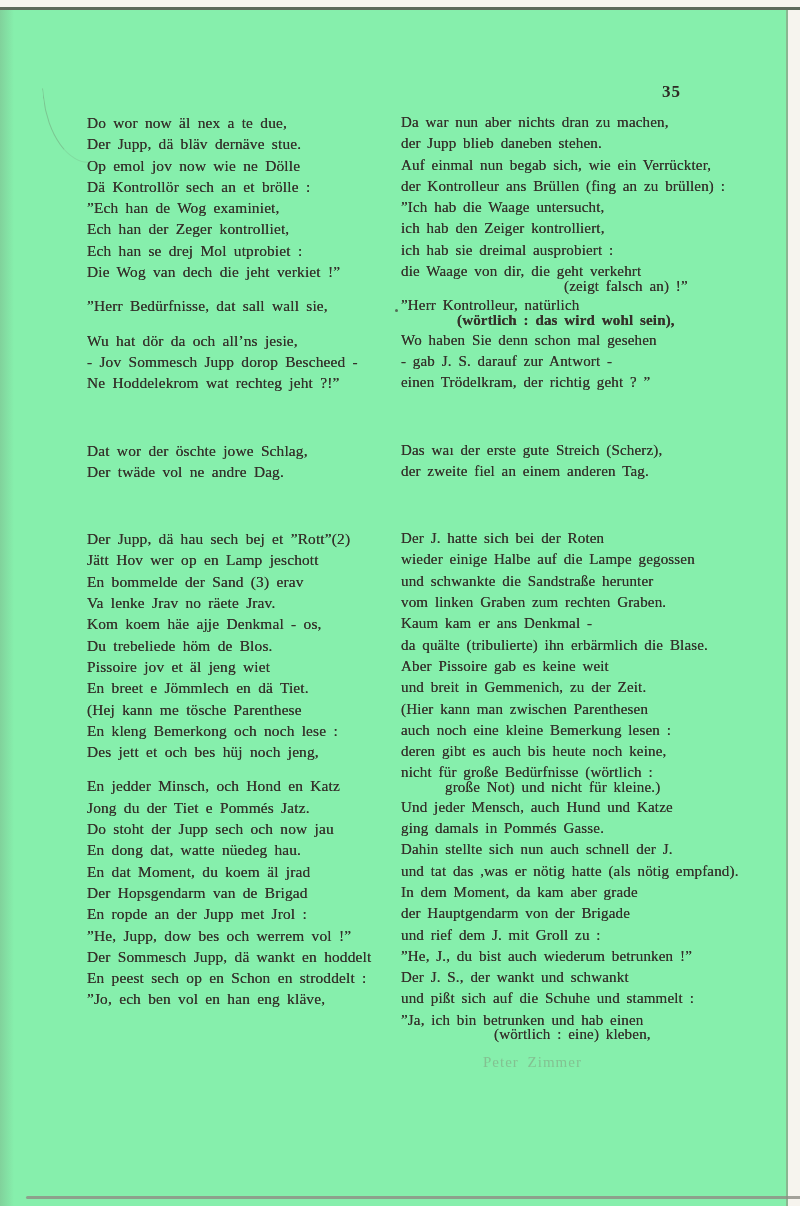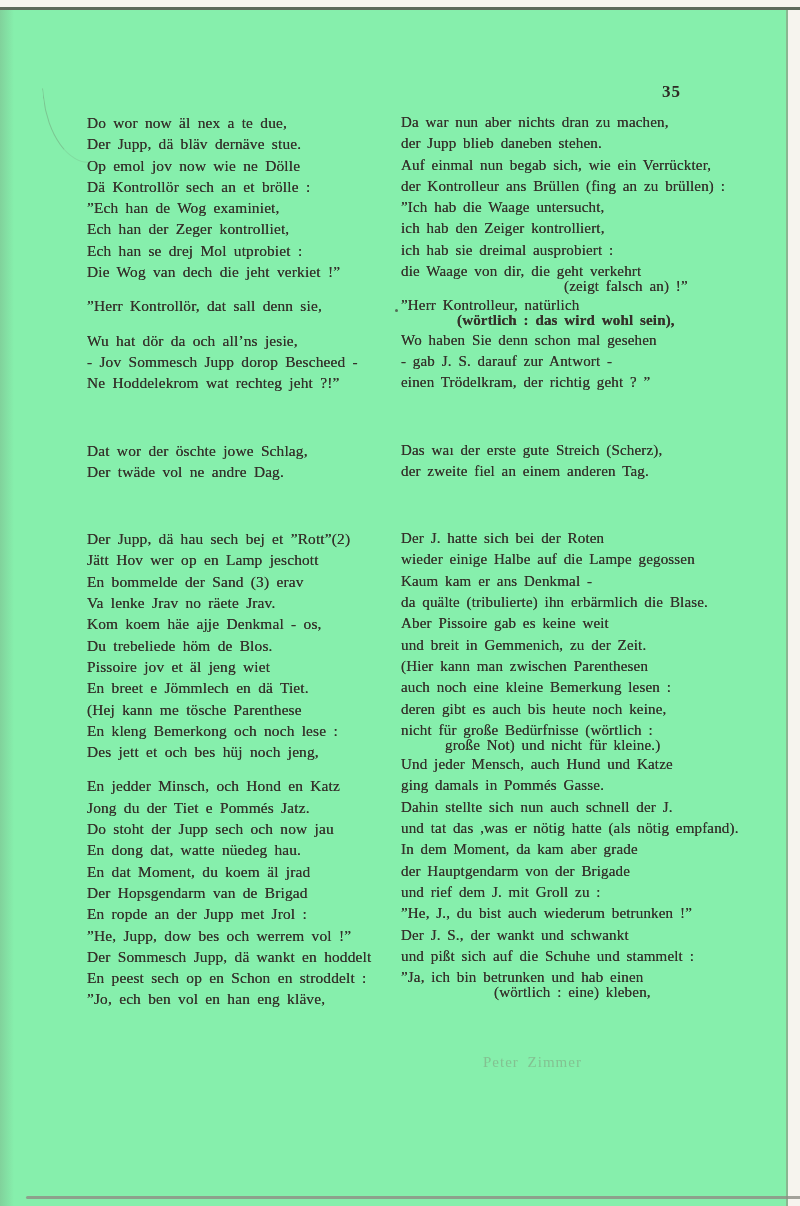--- a/index.html
+++ b/index.html
@@ -75,21 +75,21 @@
   <div class="col col-left">
       <div class="row">Do wor now äl nex a te due,</div>
       <div class="row">Der Jupp, dä bläv dernäve stue.</div>
       <div class="row">Op emol jov now wie ne Dölle</div>
       <div class="row">Dä Kontrollör sech an et brölle :</div>
       <div class="row">”Ech han de Wog examiniet,</div>
       <div class="row">Ech han der Zeger kontrolliet,</div>
       <div class="row">Ech han se drej Mol utprobiet :</div>
       <div class="row">Die Wog van dech die jeht verkiet !”</div>
       <div class="row c"></div>
-      <div class="row">”Herr Kontrollör, dat sall denn sie,</div>
+      <div class="row">”Herr Bedürfnisse, dat sall wall sie,</div>
       <div class="row c"></div>
       <div class="row">Wu hat dör da och all’ns jesie,</div>
       <div class="row">- Jov Sommesch Jupp dorop Bescheed -</div>
       <div class="row">Ne Hoddelekrom wat rechteg jeht ?!”</div>
       <div class="row g" style="height: 46px;"></div>
       <div class="row">Dat wor der öschte jowe Schlag,</div>
       <div class="row">Der twäde vol ne andre Dag.</div>
       <div class="row g" style="height: 46px;"></div>
       <div class="row">Der Jupp, dä hau sech bej et ”Rott”(2)</div>
       <div class="row">Jätt Hov wer op en Lamp jeschott</div>
@@ -130,20 +130,22 @@
       <div class="row c" style="padding-left: 56px; font-weight: bold;">(wörtlich : das wird wohl sein),</div>
       <div class="row">Wo haben Sie denn schon mal gesehen</div>
       <div class="row">- gab J. S. darauf zur Antwort -</div>
       <div class="row">einen Trödelkram, der richtig geht ? ”</div>
       <div class="row g" style="height: 46px;"></div>
       <div class="row">Das waı der erste gute Streich (Scherz),</div>
       <div class="row">der zweite fiel an einem anderen Tag.</div>
       <div class="row g" style="height: 46px;"></div>
       <div class="row">Der J. hatte sich bei der Roten</div>
       <div class="row">wieder einige Halbe auf die Lampe gegossen</div>
+      <div class="row">und schwankte die Sandstraße herunter</div>
+      <div class="row">vom linken Graben zum rechten Graben.</div>
       <div class="row">Kaum kam er ans Denkmal -</div>
       <div class="row">da quälte (tribulierte) ihn erbärmlich die Blase.</div>
       <div class="row">Aber Pissoire gab es keine weit</div>
       <div class="row">und breit in Gemmenich, zu der Zeit.</div>
       <div class="row">(Hier kann man zwischen Parenthesen</div>
       <div class="row">auch noch eine kleine Bemerkung lesen :</div>
       <div class="row">deren gibt es auch bis heute noch keine,</div>
       <div class="row">nicht für große Bedürfnisse (wörtlich :</div>
       <div class="row c" style="padding-left: 44px;">große Not) und nicht für kleine.)</div>
       <div class="row">Und jeder Mensch, auch Hund und Katze</div>

